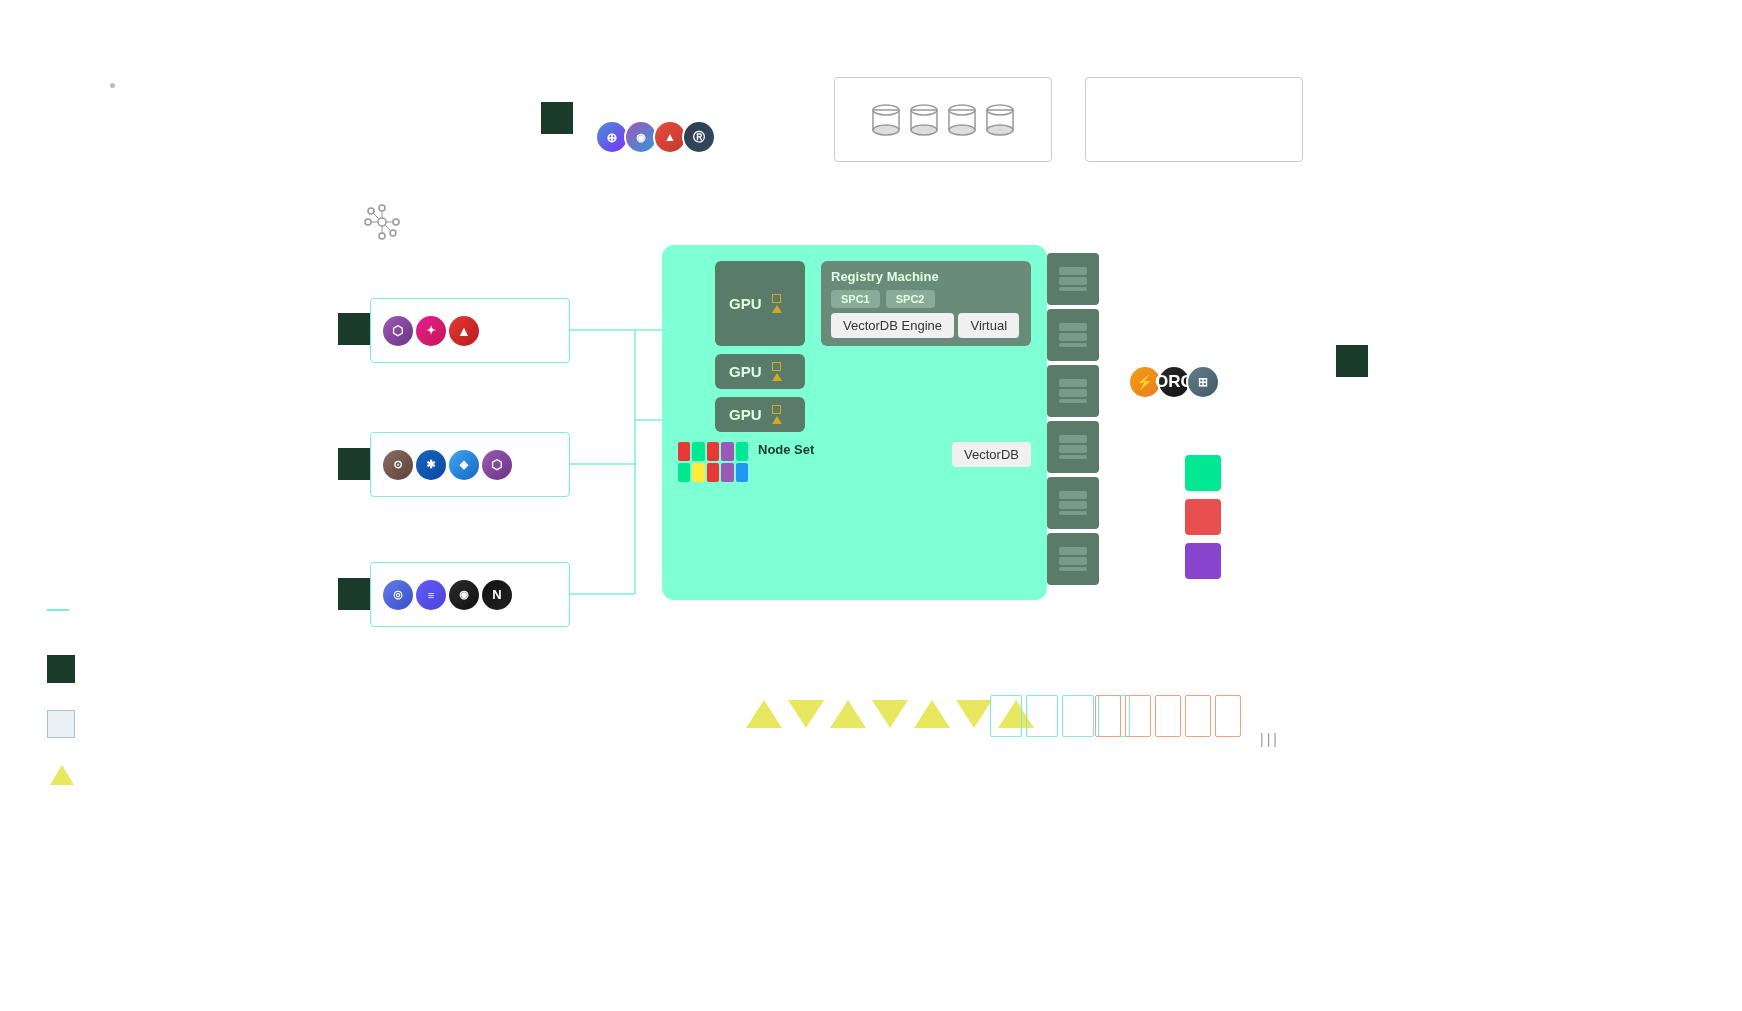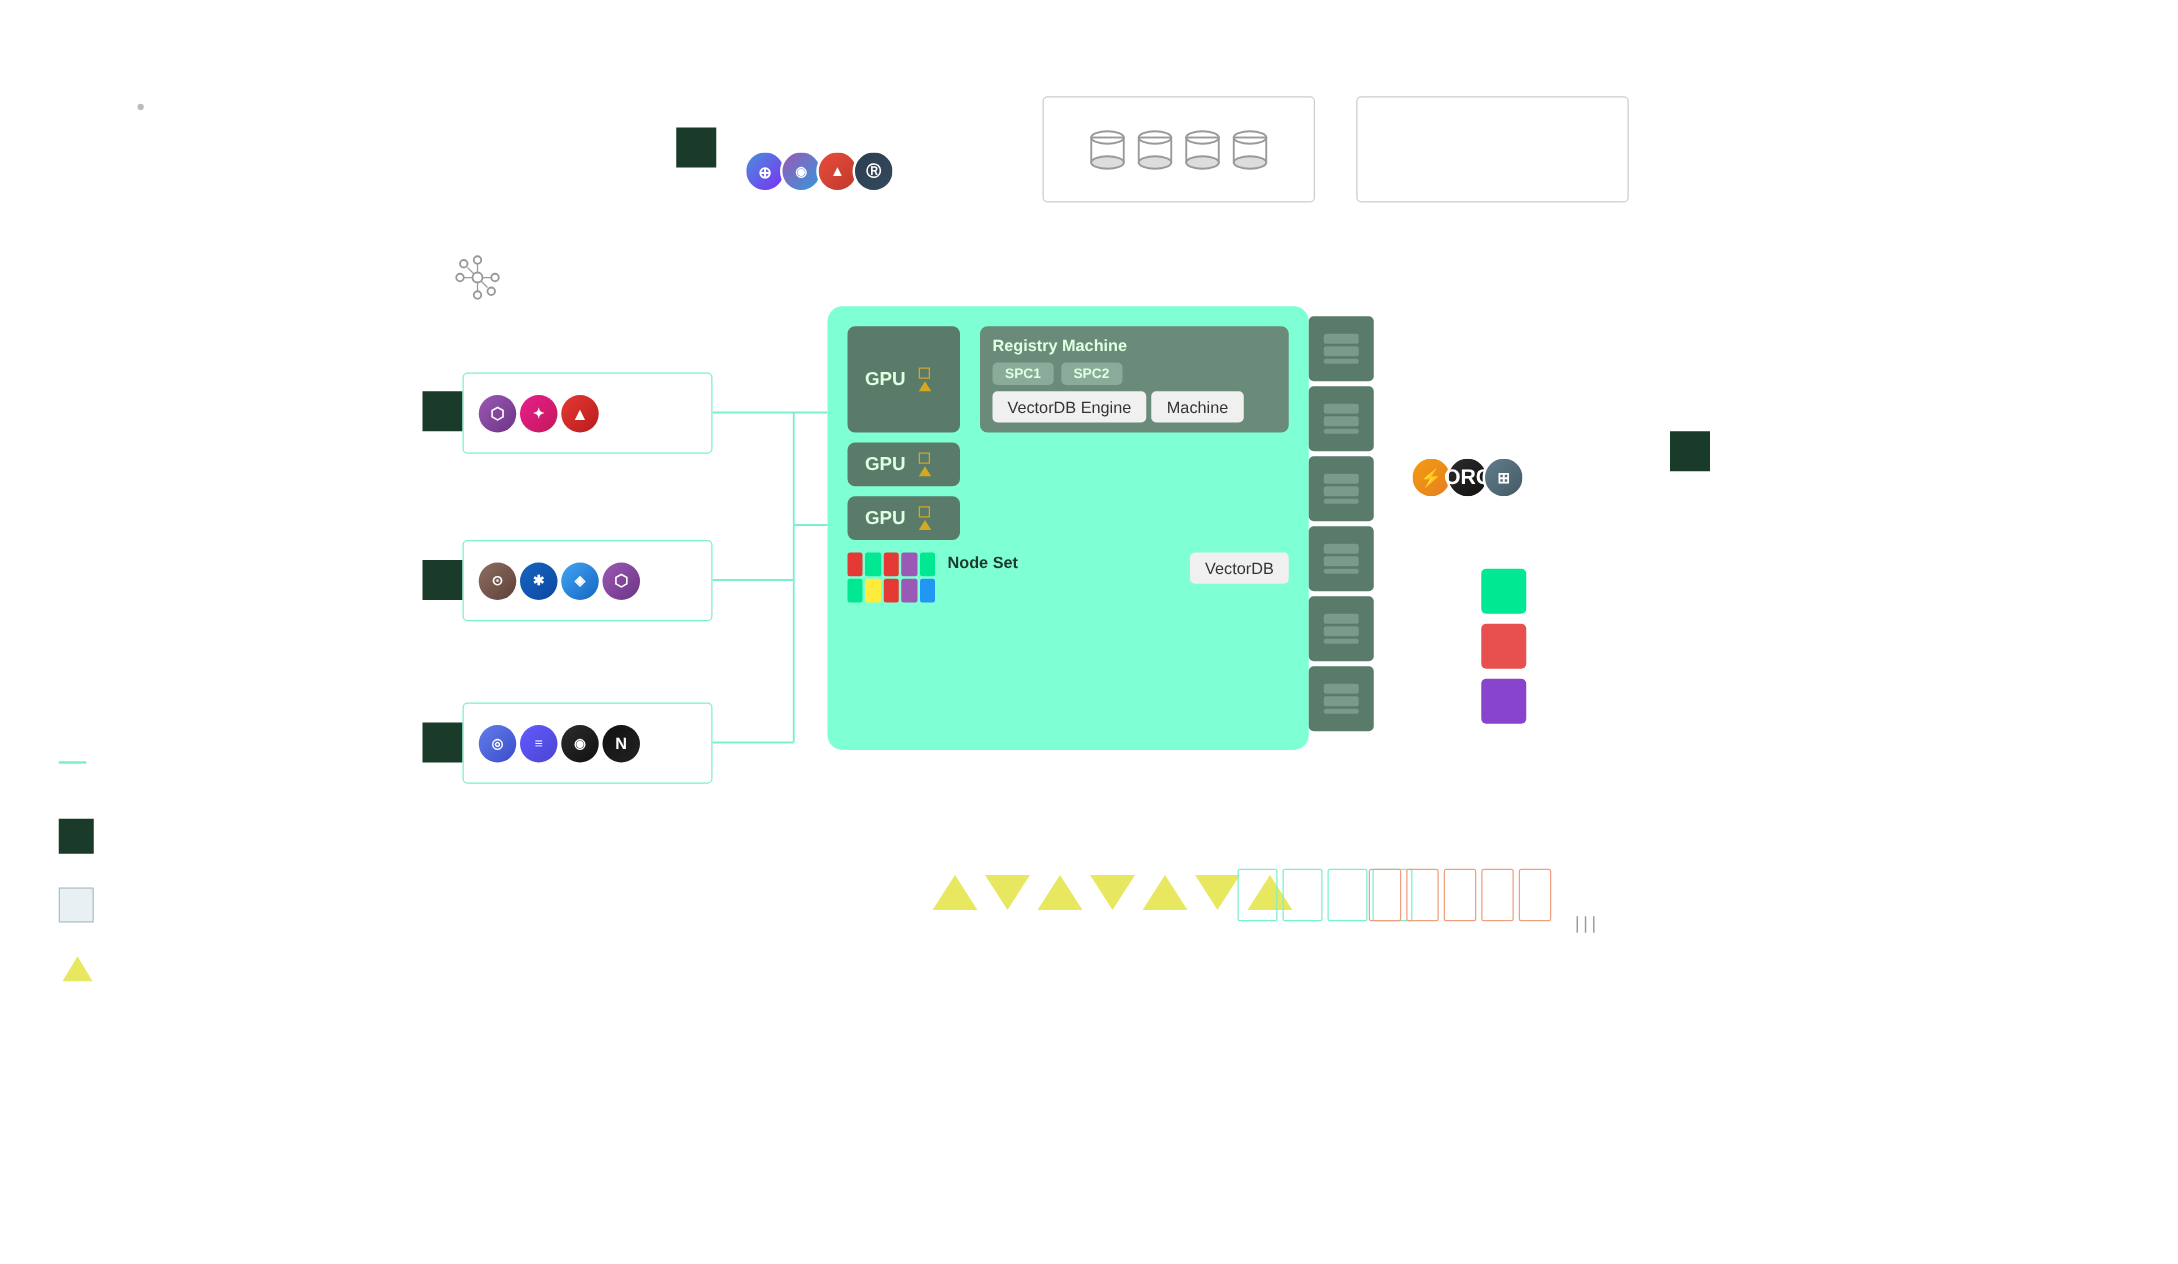--- a/index.html
+++ b/index.html
@@ -50,20 +50,21 @@
       background: #5a7a6a;
       color: #e0ffe0;
       font-weight: 700;
       font-size: 15px;
       padding: 8px 14px;
       border-radius: 6px;
       display: flex;
       align-items: center;
       gap: 8px;
       width: 90px;
+      margin-left: 37px;
     }
 
     .vm-box {
       background: #6a8a7a;
       border-radius: 6px;
       padding: 8px 10px;
       flex: 1;
       margin-left: 8px;
     }
 
@@ -325,21 +326,21 @@
         <div style="width:0;height:0;border-left:5px solid transparent;border-right:5px solid transparent;border-bottom:8px solid #d4a820;"></div>
       </div>
     </div>
     <div class="vm-box">
       <div class="vm-title">Registry Machine</div>
       <div class="spc-row">
         <div class="spc-btn">SPC1</div>
         <div class="spc-btn">SPC2</div>
       </div>
       <div class="inference-btn">VectorDB Engine</div>
-      <div class="vectordb-btn">Machine</div>
+      <div class="vectordb-btn">Virtual</div>
     </div>
   </div>
 
   <div style="display:flex;align-items:center;gap:8px;margin-bottom:8px;">
     <div class="gpu-block">
       <span>GPU</span>
       <div style="display:flex;flex-direction:column;gap:2px;margin-left:2px;">
         <div style="width:9px;height:9px;border:1.5px solid #d4a820;"></div>
         <div style="width:0;height:0;border-left:5px solid transparent;border-right:5px solid transparent;border-bottom:8px solid #d4a820;"></div>
       </div>

